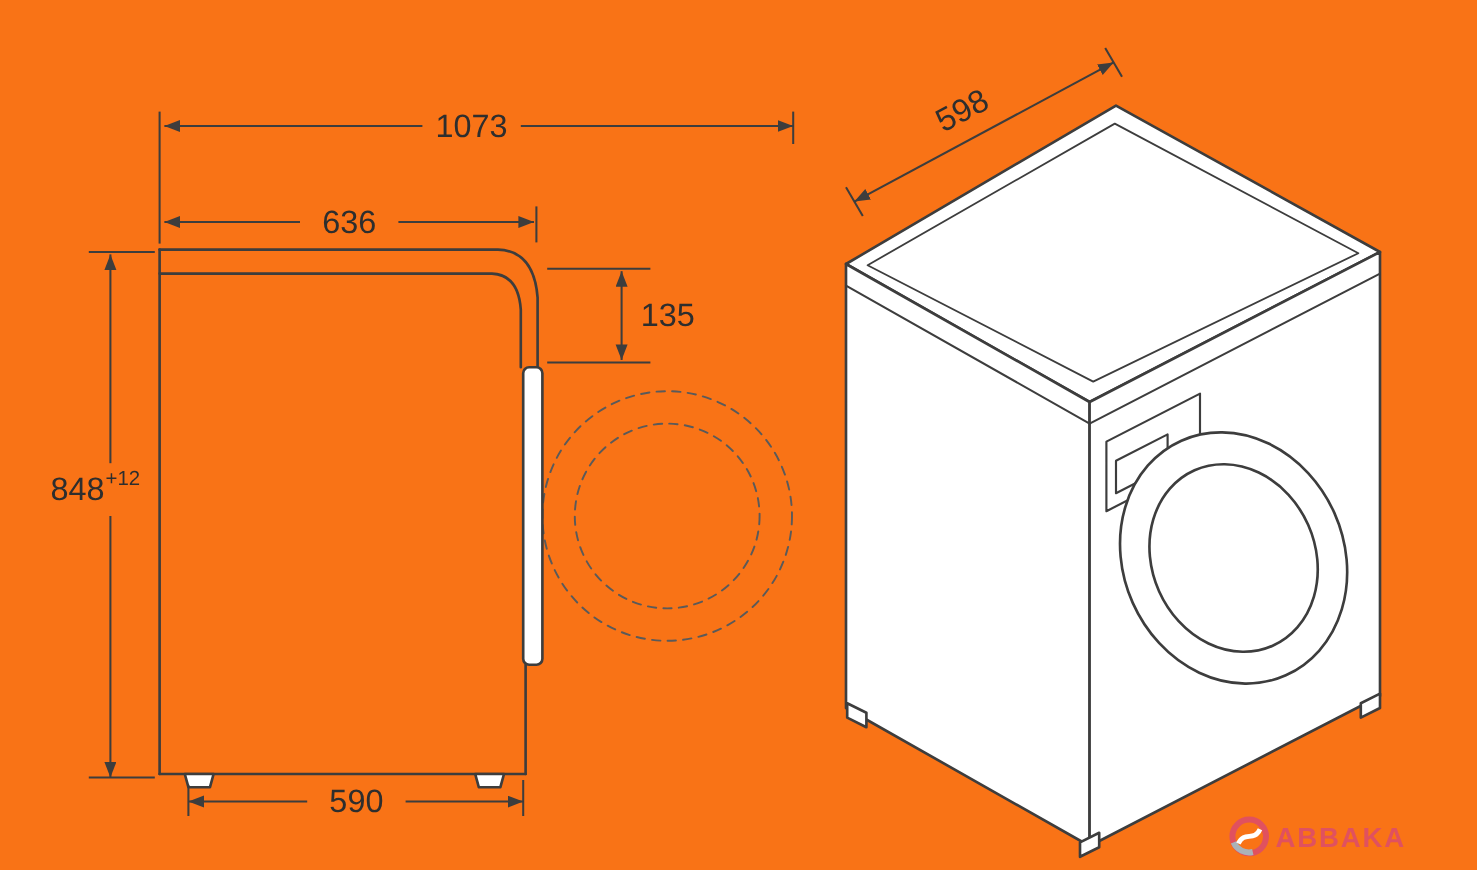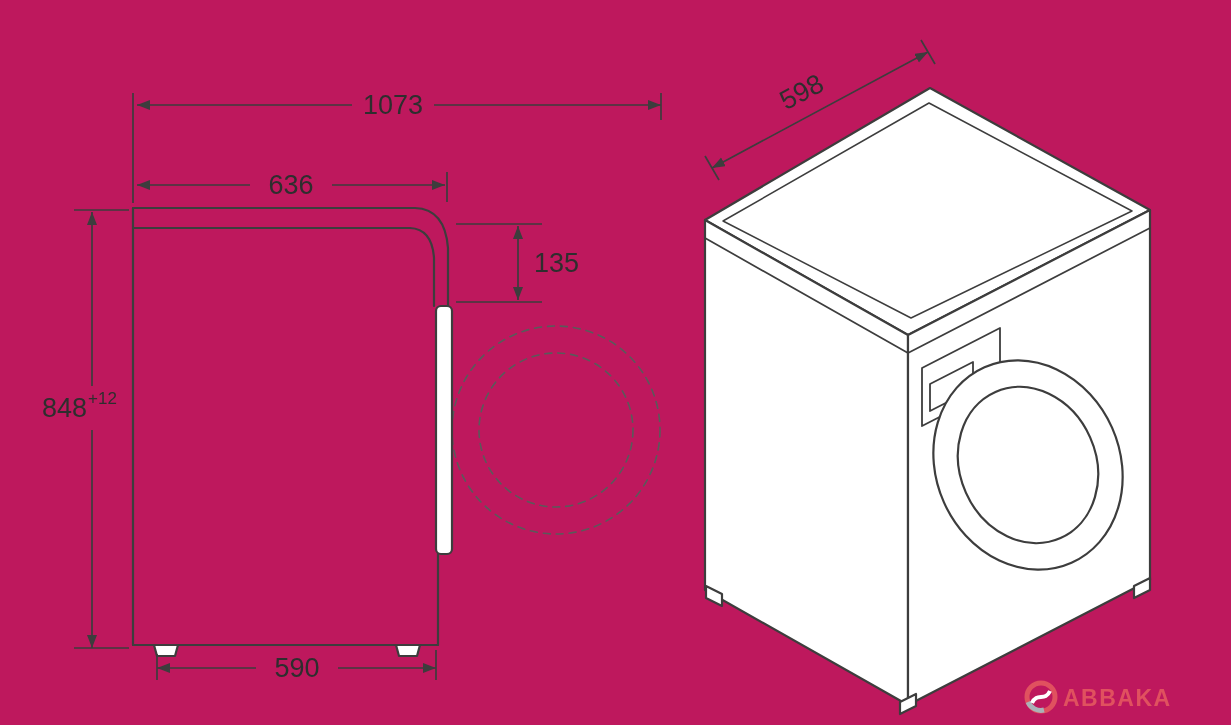--- a/index.html
+++ b/index.html
@@ -5,21 +5,21 @@
   html, body {
     margin: 0;
     padding: 0;
     background: #ffffff;
     font-family: "Liberation Sans", sans-serif;
   }
   .canvas {
     position: relative;
     width: 1231px;
     height: 725px;
-    background: #be185d;
+    background: #f97316;
     overflow: hidden;
   }
   svg { position: absolute; top: 0; left: 0; }
   text {
     font-family: "Liberation Sans", sans-serif;
     fill: #2e2e2e;
   }
   .dim-label { font-size: 27px; }
   .dim-label-sup { font-size: 17px; }
   .logo-text {

